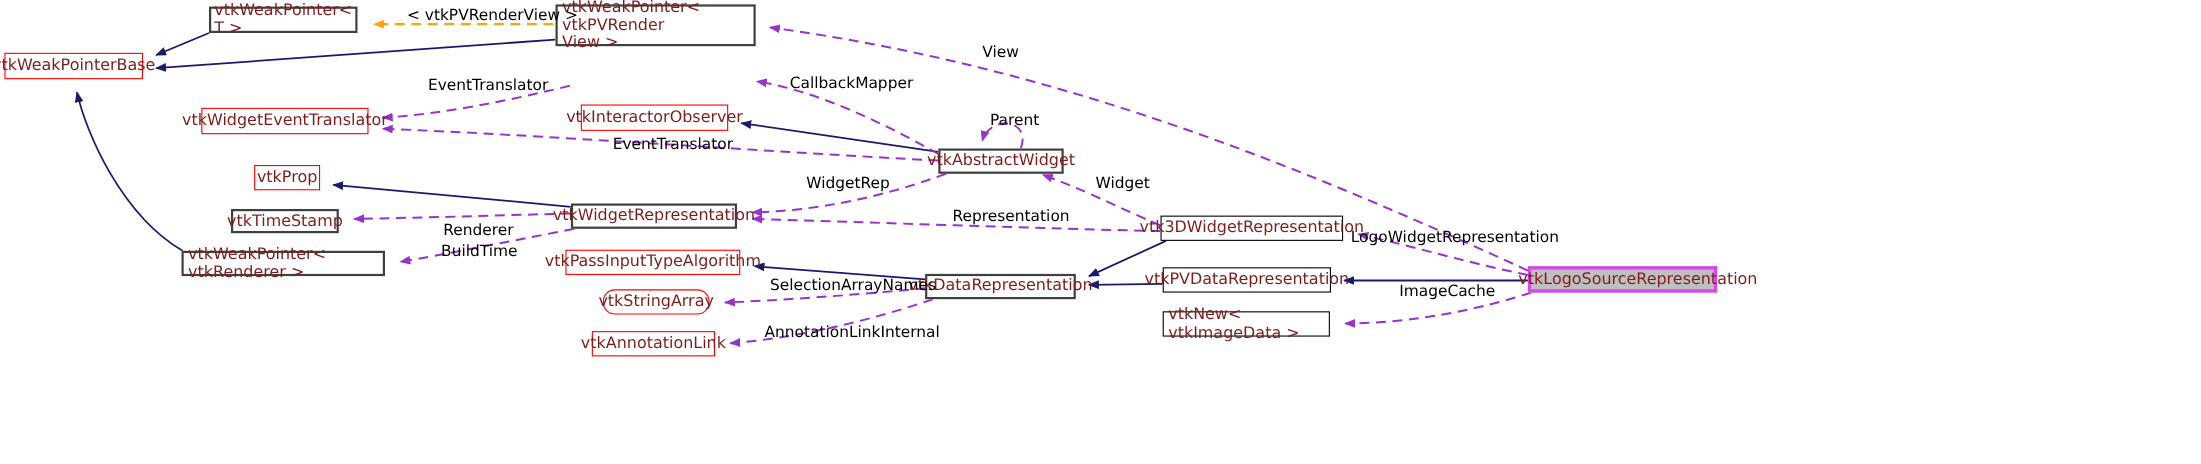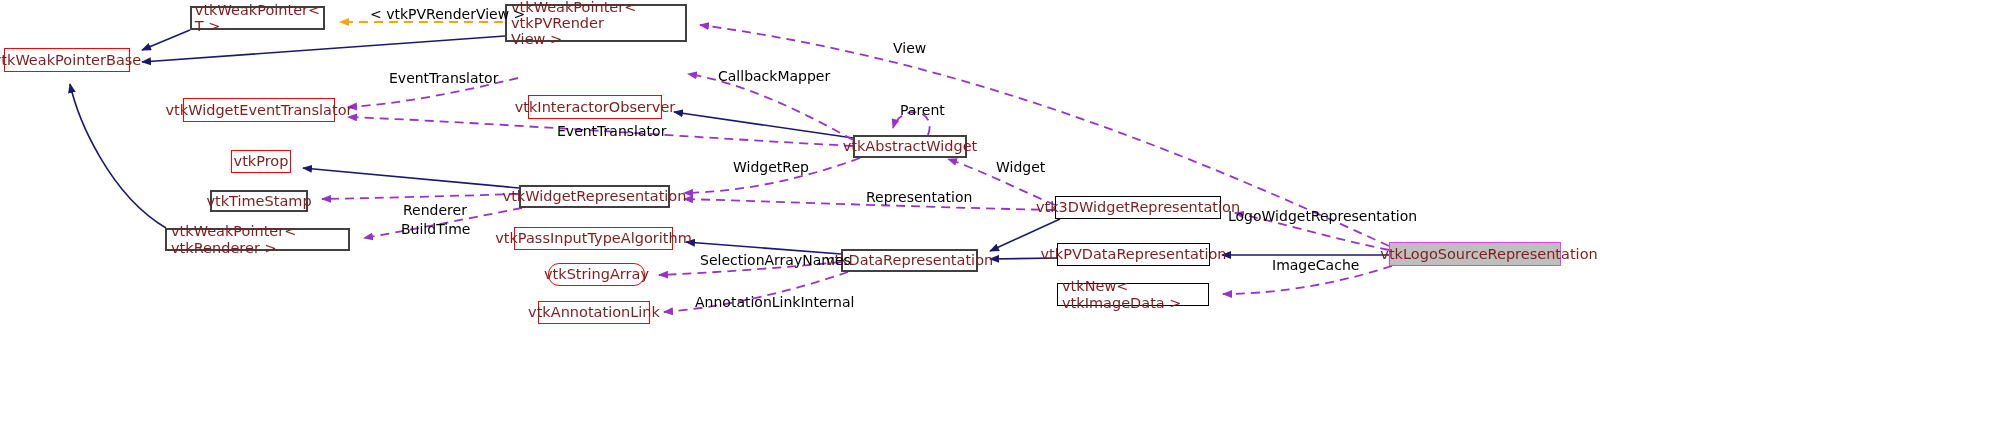--- a/index.html
+++ b/index.html
@@ -40,21 +40,21 @@
   }
   .node.red {
     border: 1px solid #ff0000;
   }
   .node.thick {
     border-width: 2px;
     border-color: #404040;
   }
   .node.highlight {
     background: #bfbfbf;
-    border: 1px solid #d946ef;
+    border: 3px solid #d946ef;
     padding-left: 32px;
   }
   .edge-label {
     position: absolute;
     font-size: 14px;
     color: #000000;
     white-space: nowrap;
     background: transparent;
   }
 </style>

